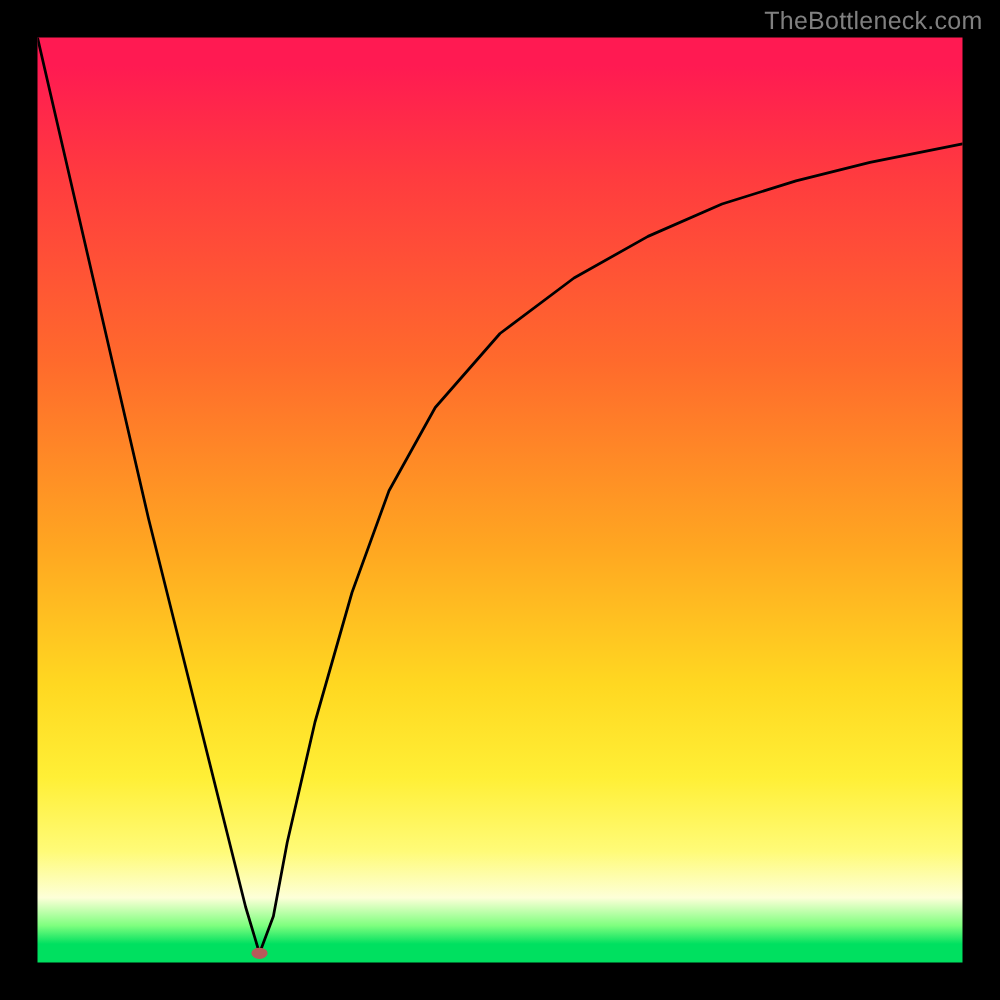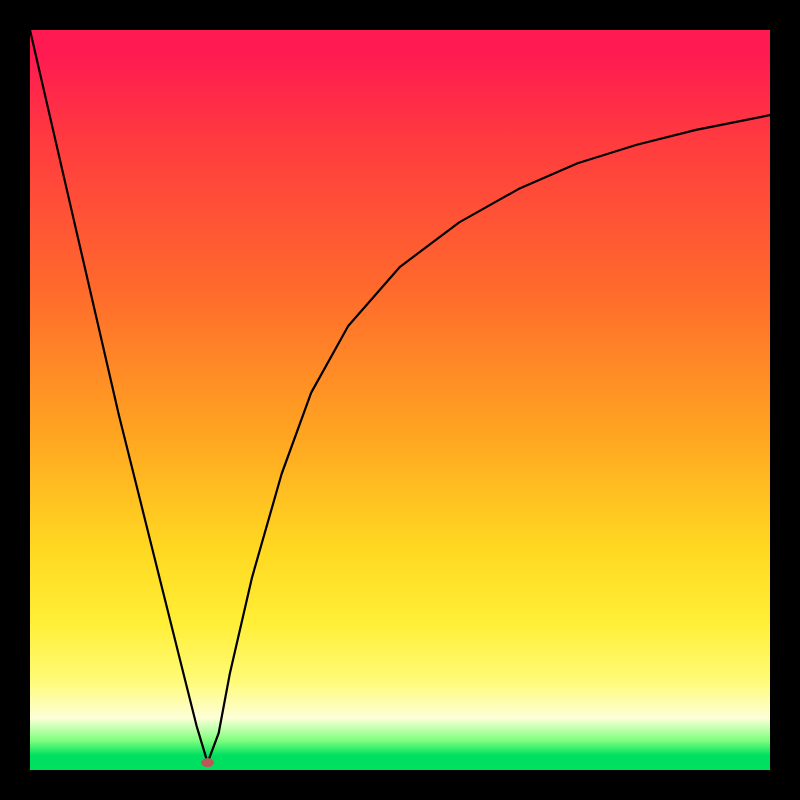--- a/index.html
+++ b/index.html
@@ -73,14 +73,15 @@
 
 <div class="frame">
 
   <div class="plot-area">
     <svg class="curve-svg" viewBox="0 0 740 740" preserveAspectRatio="none">
       <path id="curvePath" class="curve-path" d="M0.00 0.00 L22.20 96.20 L44.40 192.40 L66.60 288.60 L88.80 384.80 L111.00 473.60 L133.20 562.40 L155.40 651.20 L166.50 695.60 L177.60 732.60 L188.70 703.00 L199.80 643.80 L222.00 547.60 L251.60 444.00 L281.20 362.60 L318.20 296.00 L370.00 236.80 L429.20 192.40 L488.40 159.10 L547.60 133.20 L606.80 114.70 L666.00 99.90 L740.00 85.10"></path>
       <ellipse id="minDot" class="min-dot" rx="6" ry="4" cx="177.60" cy="732.60"></ellipse>
     </svg>
   </div>
 
+  <div class="watermark">TheBottleneck.com</div>
 
 </div>
 
 </body></html>

